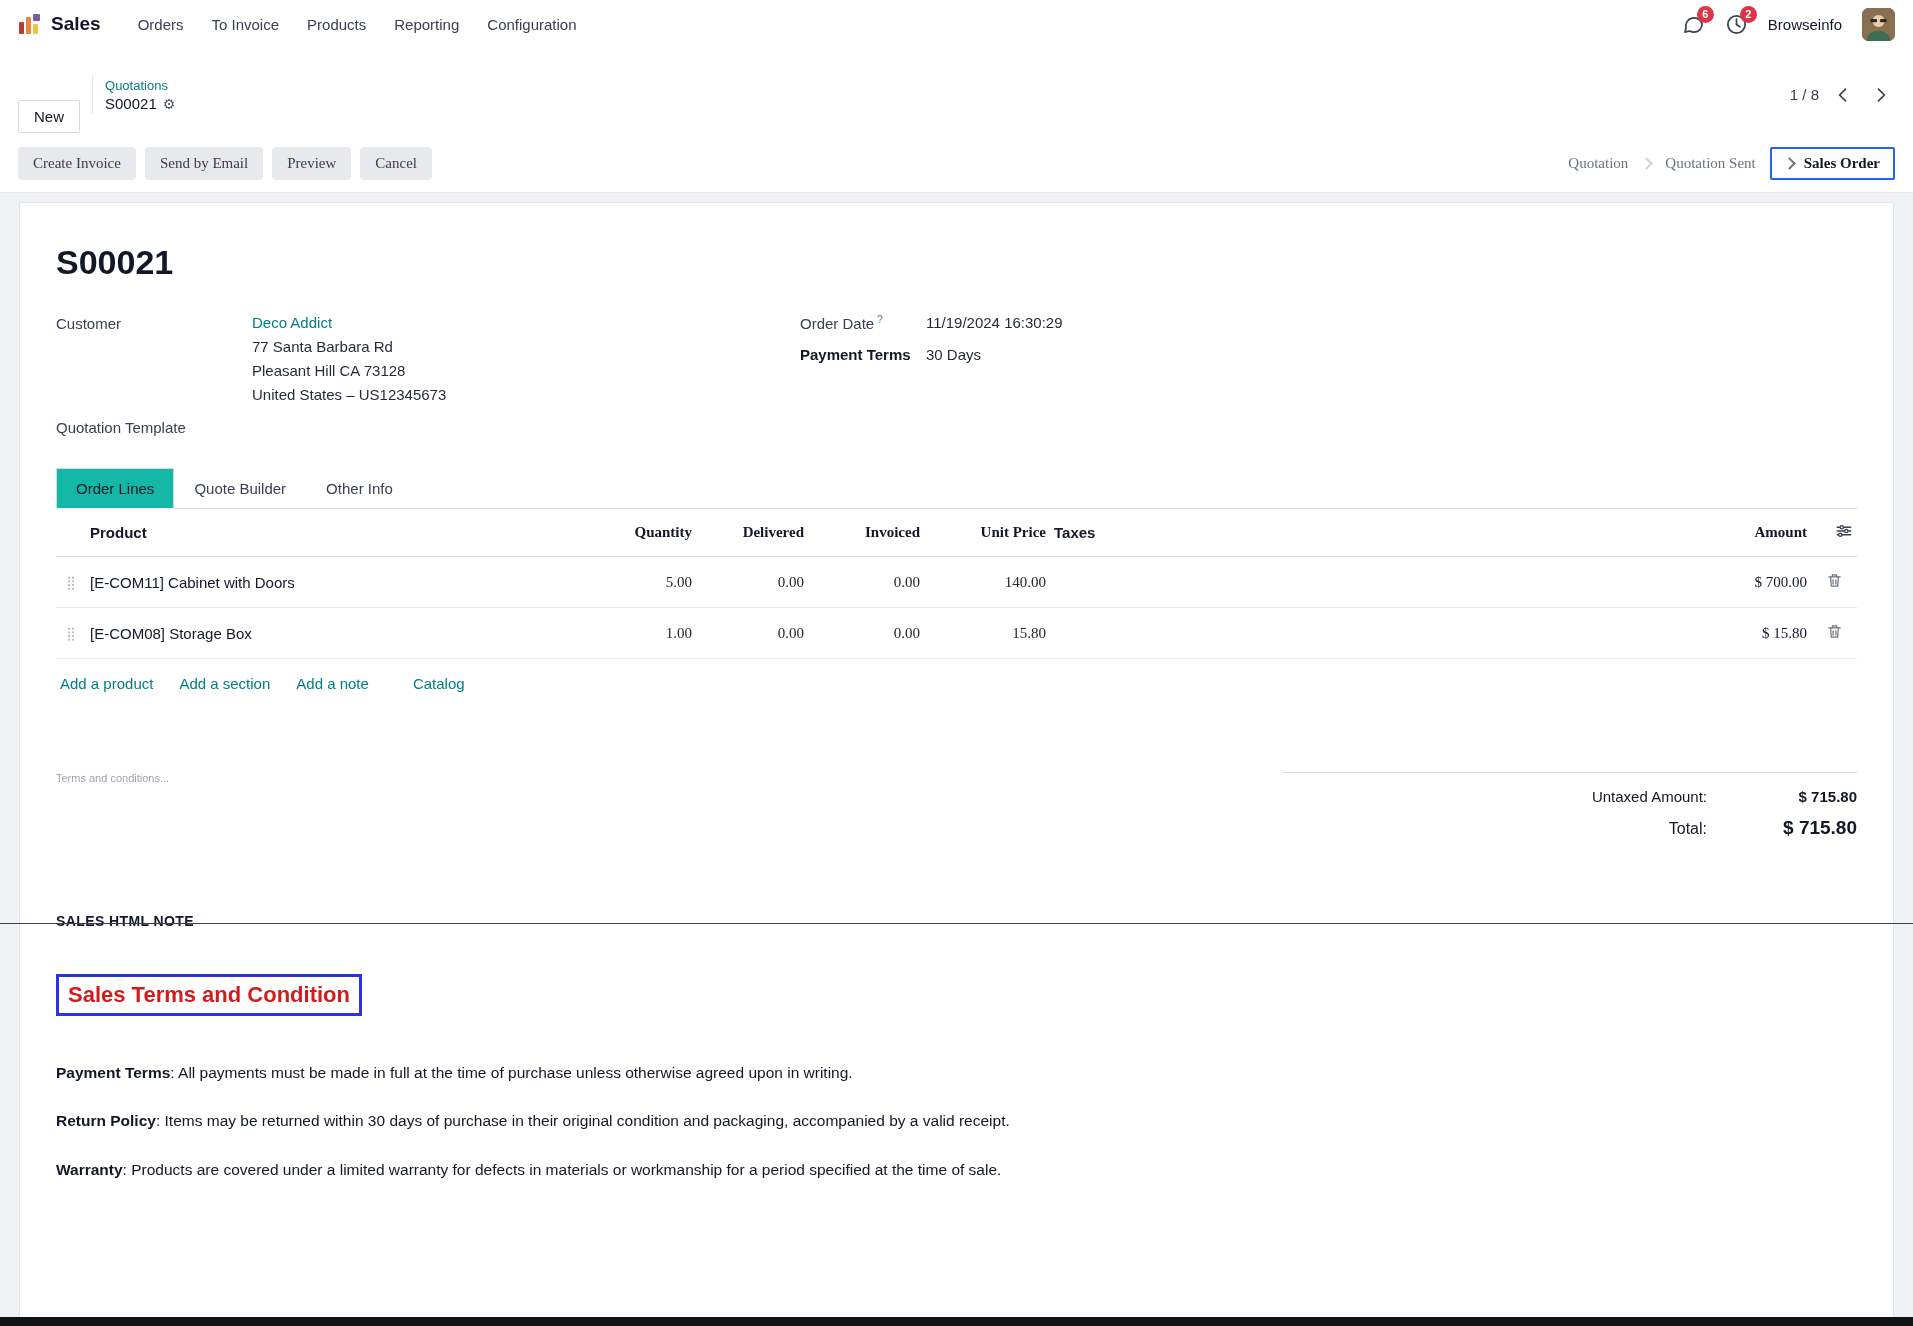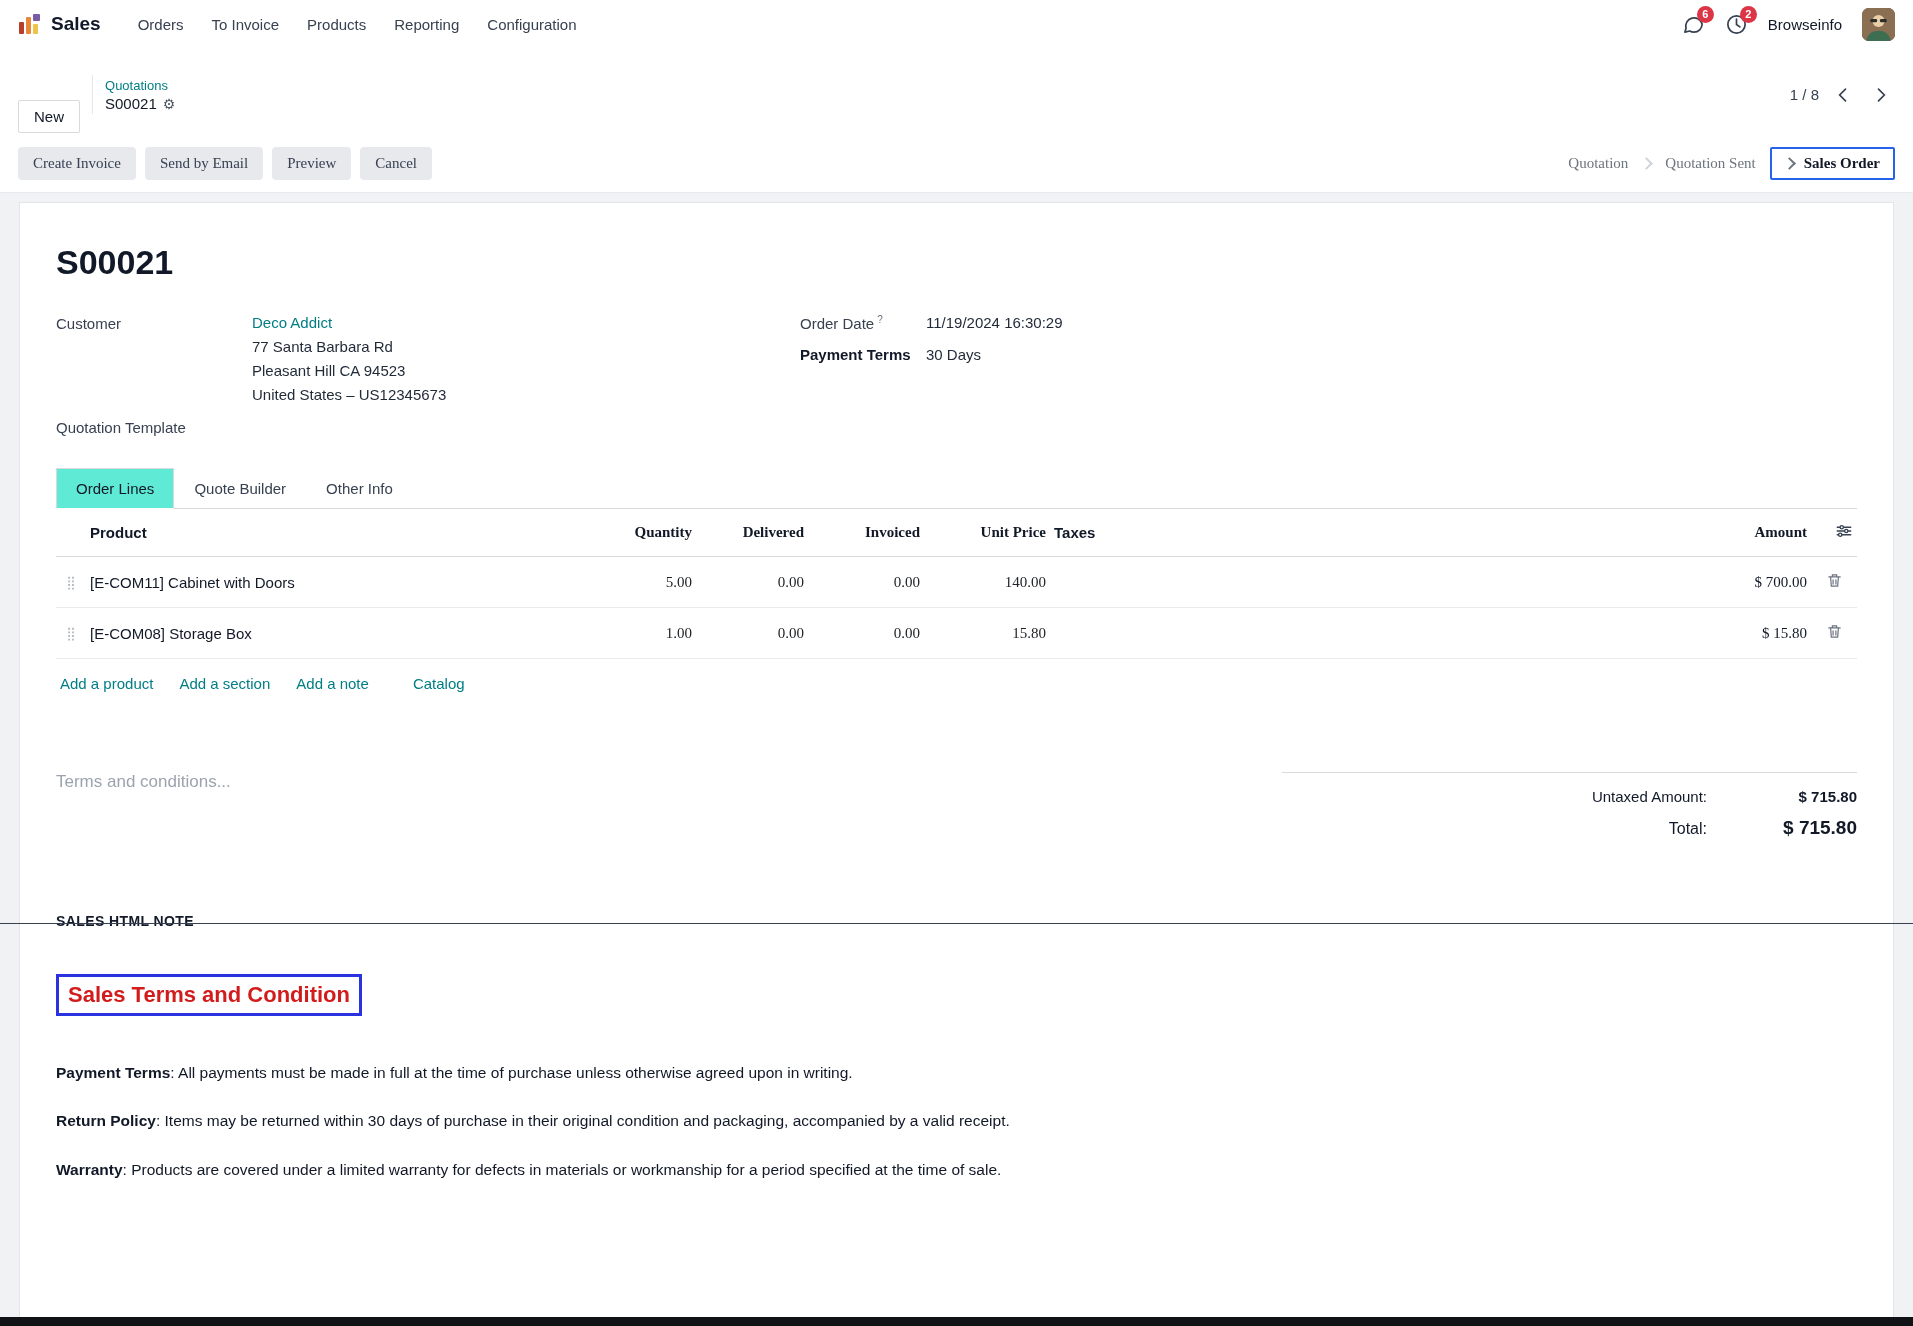--- a/index.html
+++ b/index.html
@@ -61,21 +61,21 @@
   .link-teal { color:var(--accent,#017e84); text-decoration:none; cursor:pointer; }
   .addr div { margin-top:7px; color:#1f2937; }
   .tmpl-label { margin-top:16px; font-size:15px; color:#374151; }
   .help-sup { font-size:10px; color:#6b7280; vertical-align:super; margin-left:3px; }
   .frow + .frow { margin-top:14px; }
 
   
   .tabs { display:flex; margin-top:32px; border-bottom:1px solid #d8dadd; }
   .tab { font-size:15px; color:#374151; padding:11px 19px; cursor:pointer; background:none;
     border:1px solid transparent; margin-bottom:-1px; font-family:inherit; }
-  .tab.active { color:#111827; background:#5eead4; border:1px solid #d8dadd; border-bottom-color:#fff; }
+  .tab.active { color:#111827; background:#14b8a6; border:1px solid #d8dadd; border-bottom-color:#fff; }
 
   
   .olist { width:100%; }
   .orow { display:grid; grid-template-columns:30px 500px 110px 112px 116px 126px 1fr 165px 46px;
     align-items:center; border-bottom:1px solid #e9eaec; font-size:15px; }
   .orow.head { font-weight:700; color:#111827; border-bottom:1px solid #d8dadd; }
   .orow.head > div { padding:13px 4px; }
   .orow.line > div { padding:15px 4px; }
   .cell-r { text-align:right;font-family:Liberation Serif, serif; }
   .handle { color:#b6bcc2; font-size:13px; cursor:grab; text-align:center; }
@@ -83,21 +83,21 @@
   .cell-num { color:#212529; }
   .cell-amount { color:#111827; }
   .cell-trash { text-align:center; cursor:pointer; }
   .opt-cols { text-align:right; cursor:pointer; }
 
   .add-links { display:flex; align-items:center; gap:26px; padding:16px 4px; font-size:15px; }
   .add-links .catalog { margin-left:18px; }
 
   
   .below-table { display:flex; justify-content:space-between; margin-top:64px; }
-  .terms-placeholder { font-size:17px; color:#9ca3af; cursor:text; }
+  .terms-placeholder { font-size:11px; color:#9ca3af; cursor:text; }
   .totals { width:575px; border-top:1px solid #d8dadd; padding-top:12px; }
   .trow { display:flex; justify-content:flex-end; align-items:baseline; font-size:15px; padding:3px 0; }
   .trow .tlabel { color:#111827; }
   .trow .tvalue { width:150px; text-align:right; font-weight:700; color:#111827; }
   .trow.grand { margin-top:6px; }
   .trow.grand .tlabel { font-size:16px; }
   .trow.grand .tvalue { font-size:19px; }
 
   
   .note-divider { position:relative; margin-top:70px; height:22px; }
@@ -206,21 +206,21 @@
     <h1 class="doc-title">S00021</h1>
 
     <div class="fields">
       <div class="fields-left">
         <div class="frow">
           <div class="flabel">Customer</div>
           <div class="fvalue">
             <a class="link-teal">Deco Addict</a>
             <div class="addr">
               <div>77 Santa Barbara Rd</div>
-              <div>Pleasant Hill CA 94523</div>
+              <div>Pleasant Hill CA 73128</div>
               <div>United States – US12345673</div>
             </div>
           </div>
         </div>
         <div class="tmpl-label">Quotation Template</div>
       </div>
 
       <div class="fields-right">
         <div class="frow">
           <div class="flabel-r"><span>Order Date</span><span class="help-sup">?</span></div>

